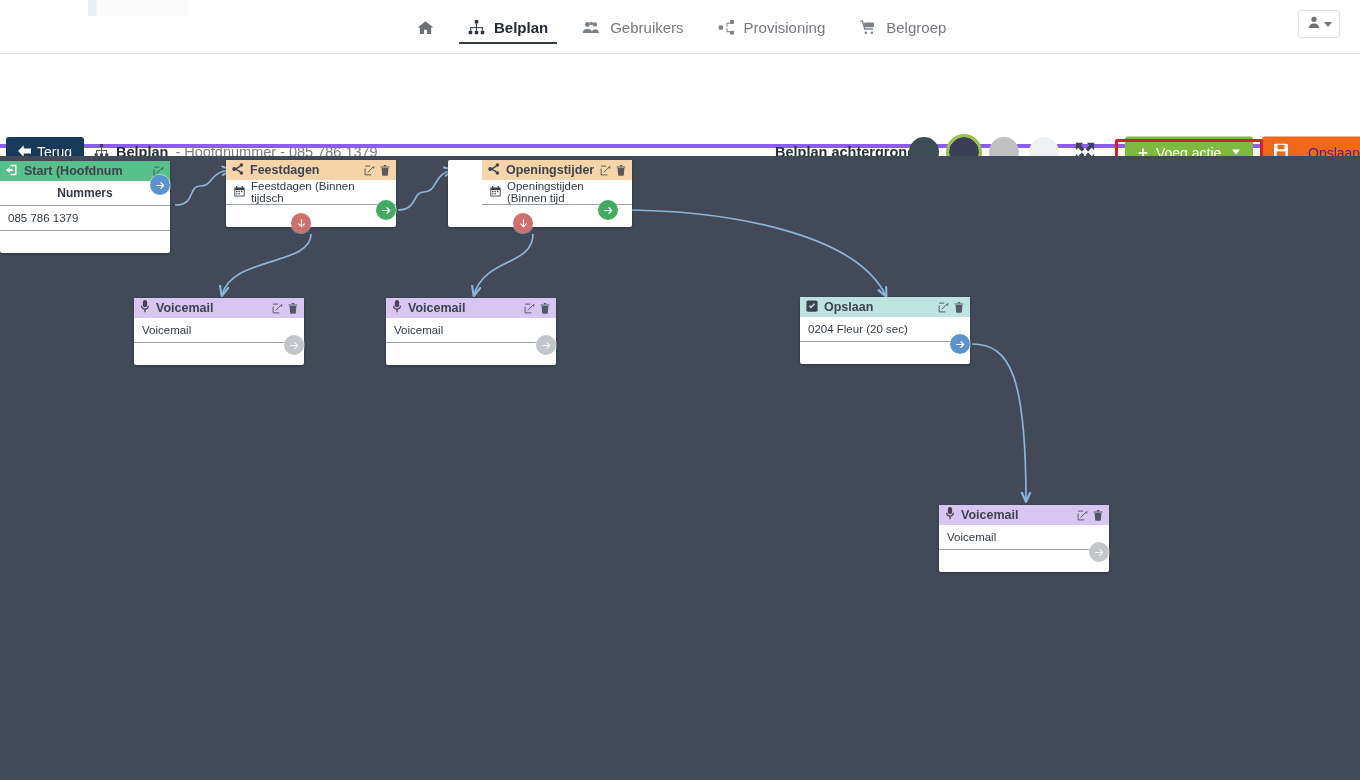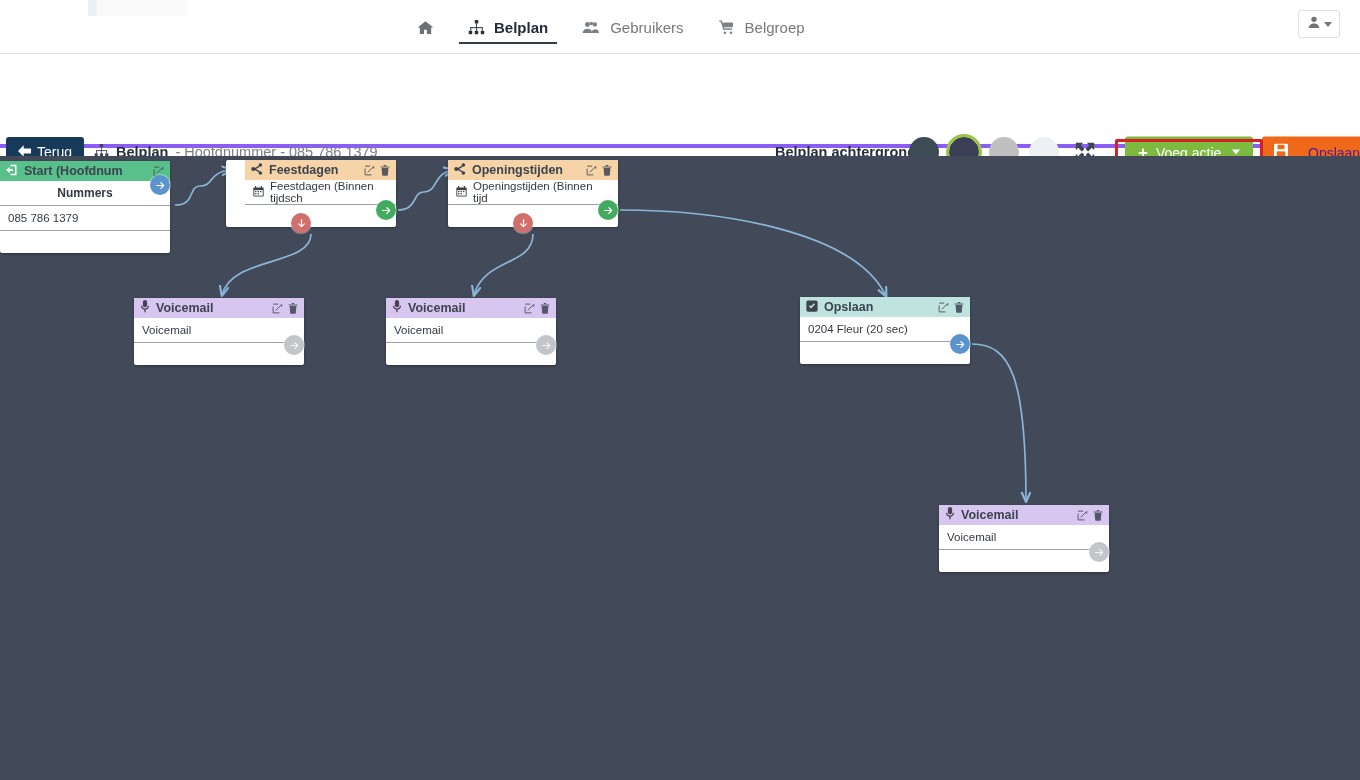--- a/index.html
+++ b/index.html
@@ -192,20 +192,32 @@
             <circle cx="8" cy="5.5" r="3.6"></circle>
               <circle cx="19" cy="5.5" r="3.2"></circle>
               <circle cx="13.8" cy="4" r="2.6"></circle>
             <path d="M1 18c0-4 3.2-6.3 7-6.3s7 2.3 7 6.3z"></path>
             <path d="M14 18c0-3.6 2.6-5.6 5.6-5.6S25 14.4 25 18z"></path>
           </svg>
         </span>
         <span>Gebruikers</span>
       </div>
 
+      <div class="nav-item">
+        <span>
+          <svg width="17" height="17" viewBox="0 0 24 24" fill="#7c8186">
+            <rect x="1" y="9" width="6" height="6" rx="1"></rect>
+            <rect x="17" y="1.5" width="5.5" height="5.5" rx="1"></rect>
+            <rect x="17" y="16.5" width="5.5" height="5.5" rx="1"></rect>
+            <path d="M7 11.4h5v-6h5.5v1.4H13.4v4.6H7z"></path>
+            <path d="M7 12.6h5v6h5.5v-1.4H13.4v-4.6H7z"></path>
+          </svg>
+        </span>
+        <span>Provisioning</span>
+      </div>
 
       <div class="nav-item">
         <span>
           <svg width="18" height="17" viewBox="0 0 24 24" fill="#7c8186">
             <path d="M1 2h4l3 11h11v2H6.6L3.4 4H1z"></path>
             <rect x="6.5" y="5" width="14" height="6.5" rx="1"></rect>
             <circle cx="9" cy="19.5" r="1.8"></circle>
               <circle cx="17.5" cy="19.5" r="1.8"></circle>
           </svg>
         </span>
@@ -325,21 +337,21 @@
             </span>
           </div>
           <div class="node-row center">
             <span>Nummers</span>
           </div>
           <div class="node-row">
             <span>085 786 1379</span>
           </div>
           <div class="node-foot"></div>
         </div>
-        <div class="node" style="left: 226px; top: 4px; width: 170px; padding-left: 19px;">
+        <div class="node" style="left: 226px; top: 4px; width: 170px;">
           <div class="node-hd hd-orange">
             <span><svg width="12" height="12" viewBox="0 0 16 16" fill="#3d4450">
                 <circle cx="12.5" cy="2.6" r="2.4"></circle>
                 <circle cx="12.5" cy="13.4" r="2.4"></circle>
                 <circle cx="3" cy="8" r="2.7"></circle>
                 <path d="M4.6 7.1 10.8 3.4l.9 1.5L5.5 8.6zM5.5 7.4l6.2 3.7-.9 1.5L4.6 8.9z"></path>
               </svg></span>
             <span class="ttl">Feestdagen</span>
             <span class="acts">
               <span>
@@ -367,21 +379,21 @@
                 <rect x="3" y="7.2" width="2" height="1.8"></rect>
                 <rect x="6.6" y="7.2" width="2" height="1.8"></rect>
                 <rect x="10.2" y="7.2" width="2" height="1.8"></rect>
                 <rect x="3" y="10.4" width="2" height="1.8"></rect>
                 <rect x="6.6" y="10.4" width="2" height="1.8"></rect>
               </svg></span>
             <span>Feestdagen (Binnen tijdsch</span>
           </div>
           <div class="node-foot"></div>
         </div>
-        <div class="node" style="left: 448px; top: 4px; width: 170px;">
+        <div class="node" style="left: 448px; top: 4px; width: 184px; padding-left: 34px;">
           <div class="node-hd hd-orange">
             <span><svg width="12" height="12" viewBox="0 0 16 16" fill="#3d4450">
                 <circle cx="12.5" cy="2.6" r="2.4"></circle>
                 <circle cx="12.5" cy="13.4" r="2.4"></circle>
                 <circle cx="3" cy="8" r="2.7"></circle>
                 <path d="M4.6 7.1 10.8 3.4l.9 1.5L5.5 8.6zM5.5 7.4l6.2 3.7-.9 1.5L4.6 8.9z"></path>
               </svg></span>
             <span class="ttl">Openingstijden</span>
             <span class="acts">
               <span>

